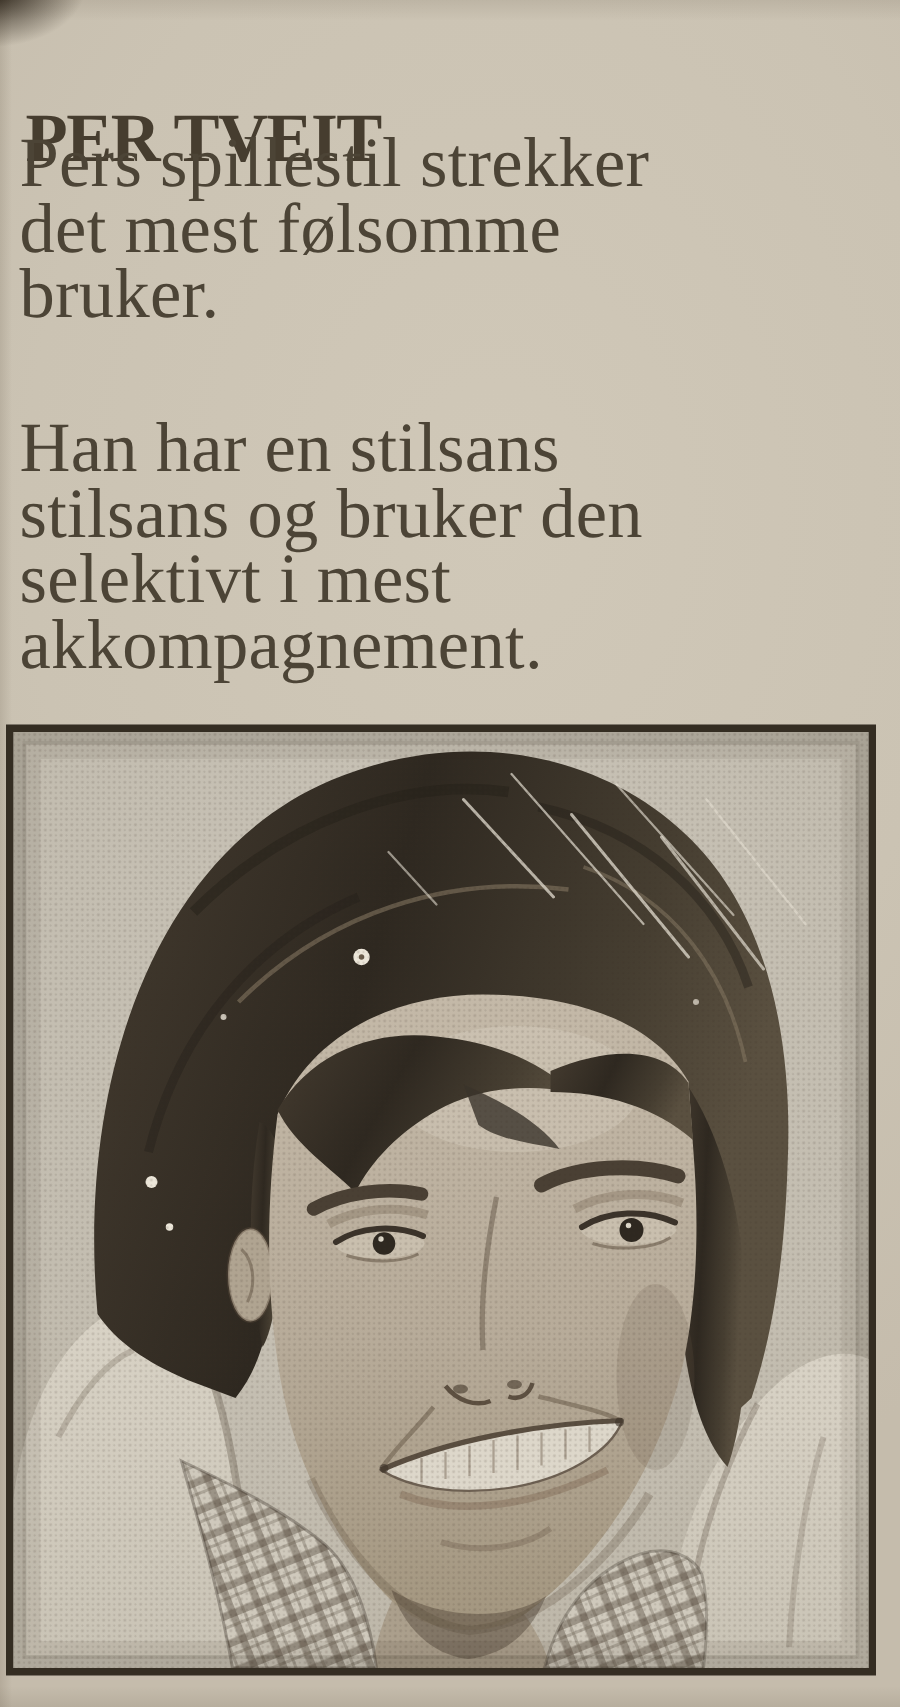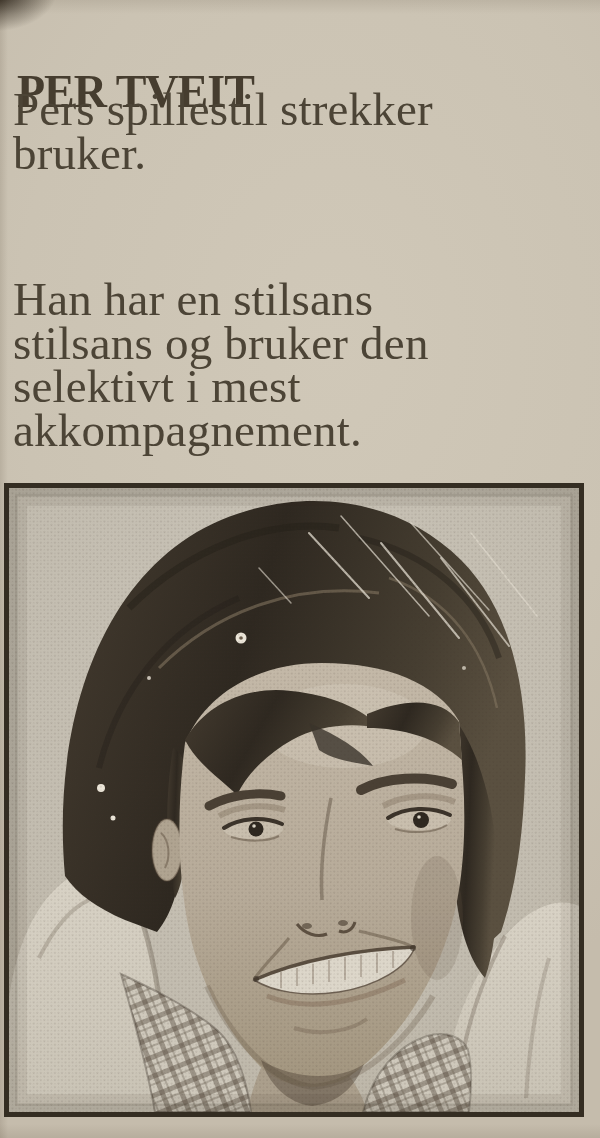--- a/index.html
+++ b/index.html
@@ -39,20 +39,21 @@
 </style>
 </head>
 <body>
 
 <div class="page">
 
   <h1 class="title">PER TVEIT</h1>
 
   <div class="para para-1">
     <div>Pers spillestil strekker</div>
+    <div>det mest følsomme</div>
     <div>bruker.</div>
   </div>
 
   <div class="para para-2">
     <div>Han har en stilsans</div>
     <div>stilsans og bruker den</div>
     <div>selektivt i mest</div>
     <div>akkompagnement.</div>
   </div>
 

